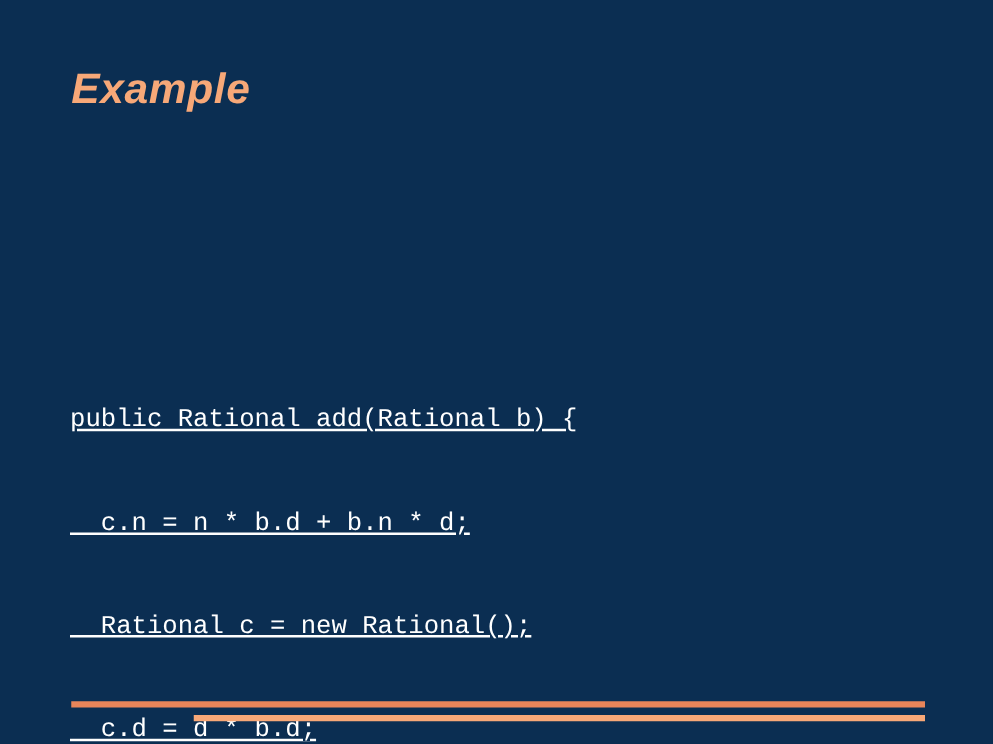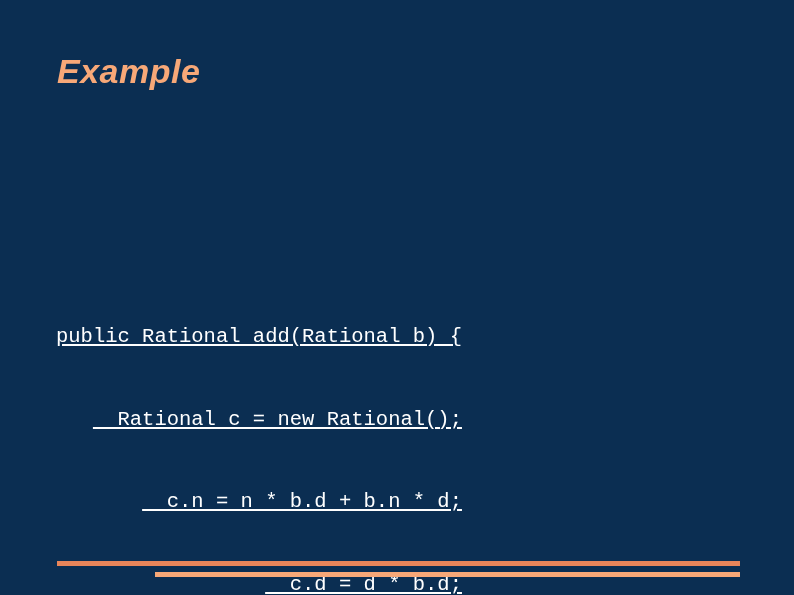--- a/index.html
+++ b/index.html
@@ -11,21 +11,20 @@
     height: 595px;
     background: #0b2e52;
     font-family: "Liberation Sans", sans-serif;
     overflow: hidden;
   }
   .slide {
     position: relative;
     width: 794px;
     height: 595px;
     background: #0b2e52;
-    text-align: right;
   }
   .slide-title {
     position: absolute;
     left: 57px;
     top: 52px;
     font-family: "Liberation Sans", sans-serif;
     font-style: italic;
     font-weight: bold;
     font-size: 34px;
     letter-spacing: 0.5px;
@@ -66,22 +65,22 @@
 </style>
 </head>
 <body>
 
 <div class="slide">
 
   <div class="slide-title">Example</div>
 
   <div class="code-block">
     <div class="code-line">public Rational add(Rational b) {</div>
+    <div class="code-line">  c.n = n * b.d + b.n * d;</div>
     <div class="code-line">  Rational c = new Rational();</div>
-    <div class="code-line">  c.n = n * b.d + b.n * d;</div>
     <div class="code-line">  c.d = d * b.d;</div>
     
     
   </div>
 
   <div class="bar-top"></div>
   <div class="bar-bottom"></div>
 
 </div>
 

